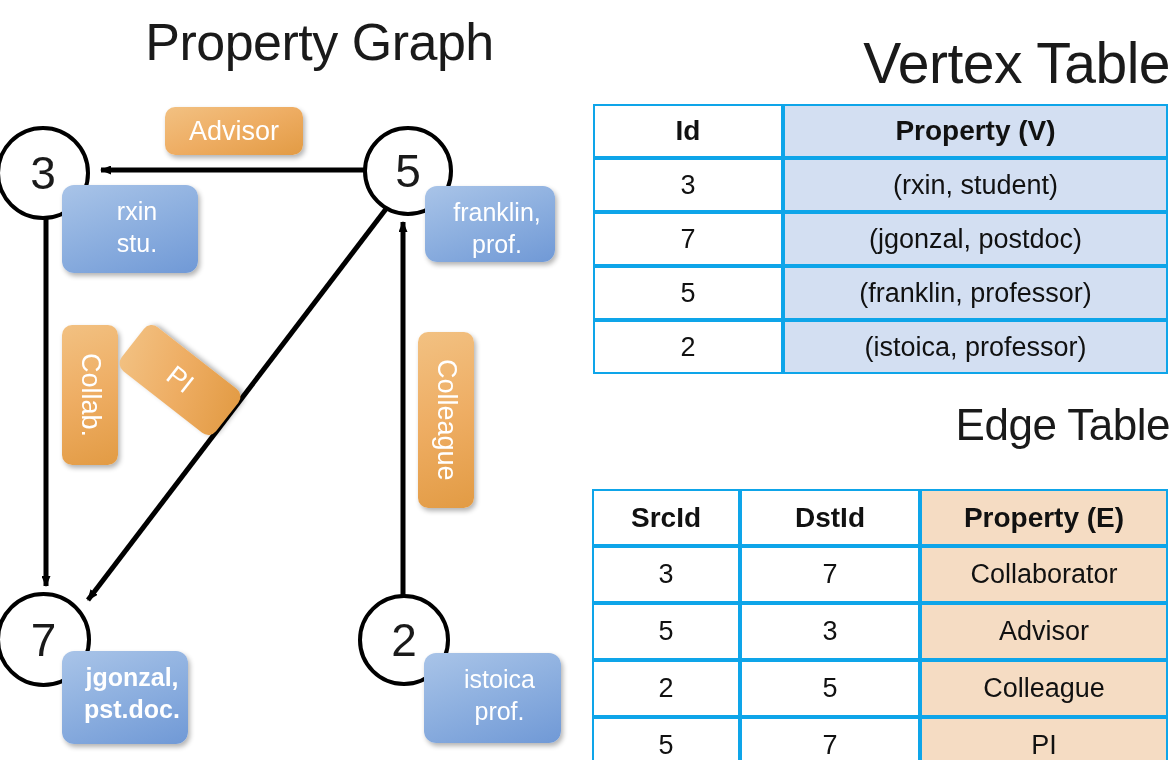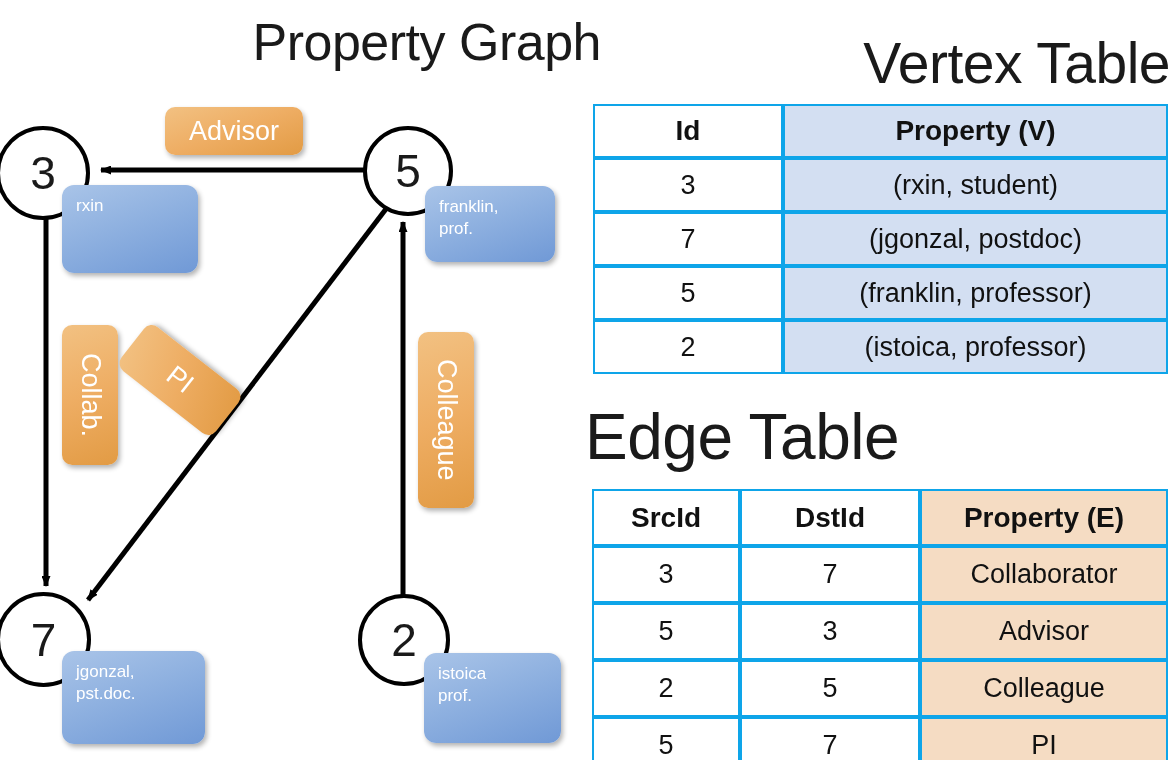--- a/index.html
+++ b/index.html
@@ -19,40 +19,41 @@
   
   .section-title {
     position: absolute;
     font-family: "Liberation Sans", sans-serif;
     font-weight: 300;
     color: #1a1a1a;
     white-space: nowrap;
     letter-spacing: -0.5px;
   }
   #title-property-graph {
-    left: 16px;
+    left: 0px;
     top: 12px;
     width: 585px;
-    text-align: right;
+    text-align: center;
     font-size: 52px;
+    padding-left: 27px;
   }
   #title-vertex-table {
     left: 585px;
     top: 8px;
     width: 585px;
     text-align: right;
     font-size: 57px;
     margin-top: 22px;
   }
   #title-edge-table {
     left: 585px;
     top: 400px;
     width: 585px;
-    text-align: left;
-    font-size: 64px;
+    text-align: right;
+    font-size: 44px;
   }
 
   
   #graph-panel {
     position: absolute;
     left: 0;
     top: 0;
     width: 585px;
     height: 760px;
   }
@@ -78,26 +79,27 @@
     color: #1a1a1a;
     z-index: 3;
   }
 
   .prop-box {
     position: absolute;
     border-radius: 12px;
     background: linear-gradient(160deg, #a9c4e8 0%, #8fb1e0 45%, #7099d6 100%);
     box-shadow: 2px 3px 5px rgba(0,0,0,0.30);
     color: #ffffff;
-    font-size: 17px;
+    font-size: 25px;
     font-weight: 300;
     line-height: 1.28;
     padding: 10px 0 0 14px;
     box-sizing: border-box;
     z-index: 5;
+    text-align: center;
   }
 
   .edge-label {
     position: absolute;
     border-radius: 10px;
     background: linear-gradient(160deg, #f2c182 0%, #eead63 50%, #e29b44 100%);
     box-shadow: 2px 3px 5px rgba(0,0,0,0.30);
     color: #ffffff;
     font-size: 27px;
     font-weight: 300;
@@ -186,28 +188,29 @@
   </div>
   <div class="node-circle" style="left:-4px; top:592px; width:95px; height:95px;">
     <span>7</span>
   </div>
   <div class="node-circle" style="left:358px; top:594px; width:92px; height:92px;">
     <span>2</span>
   </div>
 
   <div class="prop-box" style="left:62px; top:185px; width:136px; height:88px;">
     <div>rxin</div>
+    <div>stu.</div>
   </div>
 
   <div class="prop-box" style="left:425px; top:186px; width:130px; height:76px;">
     <div>franklin,</div>
     <div>prof.</div>
   </div>
 
-  <div class="prop-box" style="left:62px; top:651px; width:143px; height:93px;">
+  <div class="prop-box" style="left:62px; top:651px; width:126px; height:93px;font-weight:bold;">
     <div>jgonzal,</div>
     <div>pst.doc.</div>
   </div>
 
   <div class="prop-box" style="left:424px; top:653px; width:137px; height:90px;">
     <div>istoica</div>
     <div>prof.</div>
   </div>
 
   <div class="edge-label" style="left:165px; top:107px; width:138px; height:48px;">

